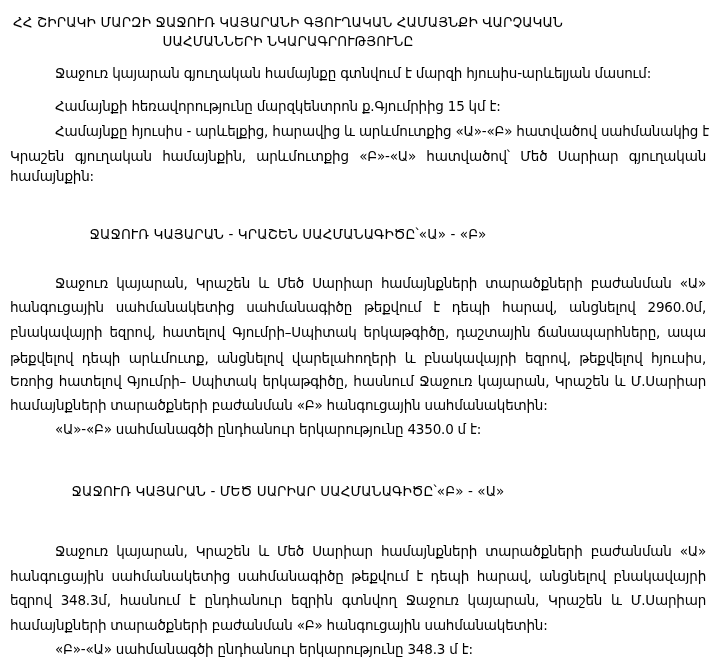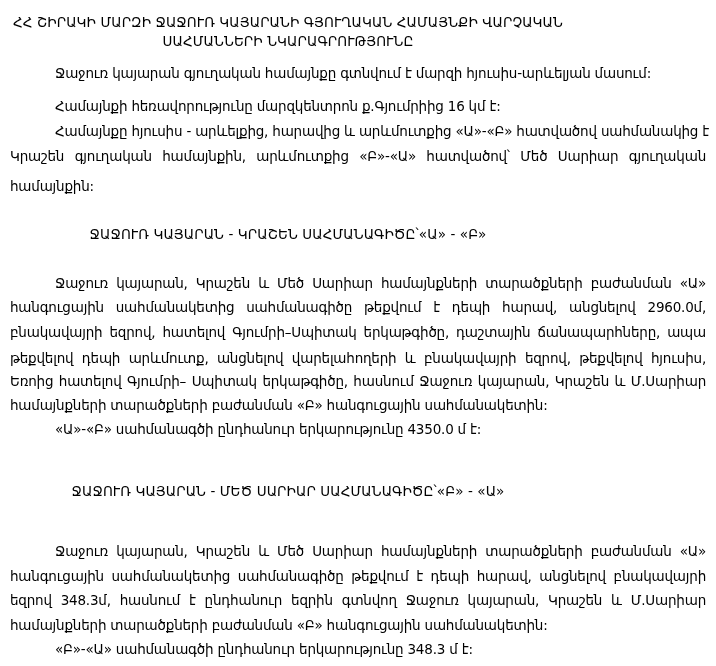--- a/index.html
+++ b/index.html
@@ -19,25 +19,25 @@
   .plain { left: 10px; }
 </style>
 </head>
 <body>
 
 <div class="doc">
   <div class="line center head" style="top:12px">ՀՀ ՇԻՐԱԿԻ ՄԱՐԶԻ ՋԱՋՈՒՌ ԿԱՅԱՐԱՆԻ ԳՅՈՒՂԱԿԱՆ ՀԱՄԱՅՆՔԻ ՎԱՐՉԱԿԱՆ</div>
   <div class="line center head" style="top:31px">ՍԱՀՄԱՆՆԵՐԻ ՆԿԱՐԱԳՐՈՒԹՅՈՒՆԸ</div>
 
   <div class="line indent" style="top:63px">Ջաջուռ կայարան գյուղական համայնքը գտնվում է մարզի հյուսիս-արևելյան մասում:</div>
-  <div class="line indent" style="top:96px">Համայնքի հեռավորությունը մարզկենտրոն ք.Գյումրիից 16 կմ է:</div>
+  <div class="line indent" style="top:96px">Համայնքի հեռավորությունը մարզկենտրոն ք.Գյումրիից 15 կմ է:</div>
 
   <div class="line just" style="top:121px; left:55px; width:651px">Համայնքը հյուսիս - արևելքից, հարավից և արևմուտքից «Ա»-«Բ» հատվածով սահմանակից է</div>
   <div class="line just" style="top:146px">Կրաշեն գյուղական համայնքին, արևմուտքից «Բ»-«Ա» հատվածով՝ Մեծ Սարիար գյուղական</div>
-  <div class="line plain" style="top:176px">համայնքին:</div>
+  <div class="line plain" style="top:166px">համայնքին:</div>
 
   <div class="line center head" style="top:224px">ՋԱՋՈՒՌ ԿԱՅԱՐԱՆ - ԿՐԱՇԵՆ ՍԱՀՄԱՆԱԳԻԾԸ՝«Ա» - «Բ»</div>
 
   <div class="line just" style="top:273px; left:55px; width:651px">Ջաջուռ կայարան, Կրաշեն և Մեծ Սարիար  համայնքների տարածքների բաժանման «Ա»</div>
   <div class="line just" style="top:297px">հանգուցային սահմանակետից սահմանագիծը թեքվում է դեպի հարավ, անցնելով 2960.0մ,</div>
   <div class="line just" style="top:322px">բնակավայրի եզրով, հատելով Գյումրի–Սպիտակ երկաթգիծը, դաշտային ճանապարհները, ապա</div>
   <div class="line just" style="top:348px">թեքվելով դեպի արևմուտք, անցնելով վարելահողերի և բնակավայրի եզրով, թեքվելով հյուսիս,</div>
   <div class="line just" style="top:371px">Եռոից հատելով Գյումրի– Սպիտակ երկաթգիծը, հասնում Ջաջուռ կայարան, Կրաշեն և Մ.Սարիար</div>
   <div class="line plain" style="top:395px">համայնքների տարածքների բաժանման «Բ» հանգուցային սահմանակետին:</div>
   <div class="line indent" style="top:419px">«Ա»-«Բ» սահմանագծի ընդհանուր երկարությունը 4350.0 մ է:</div>

